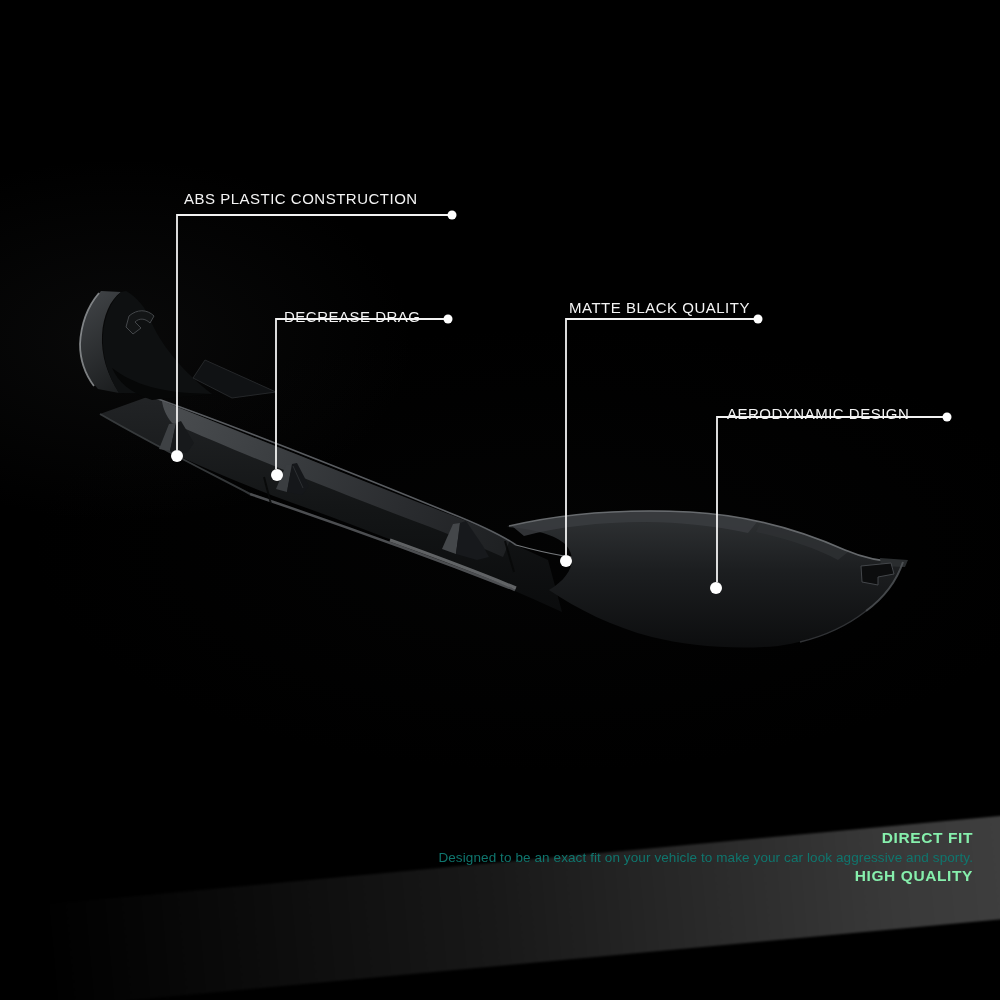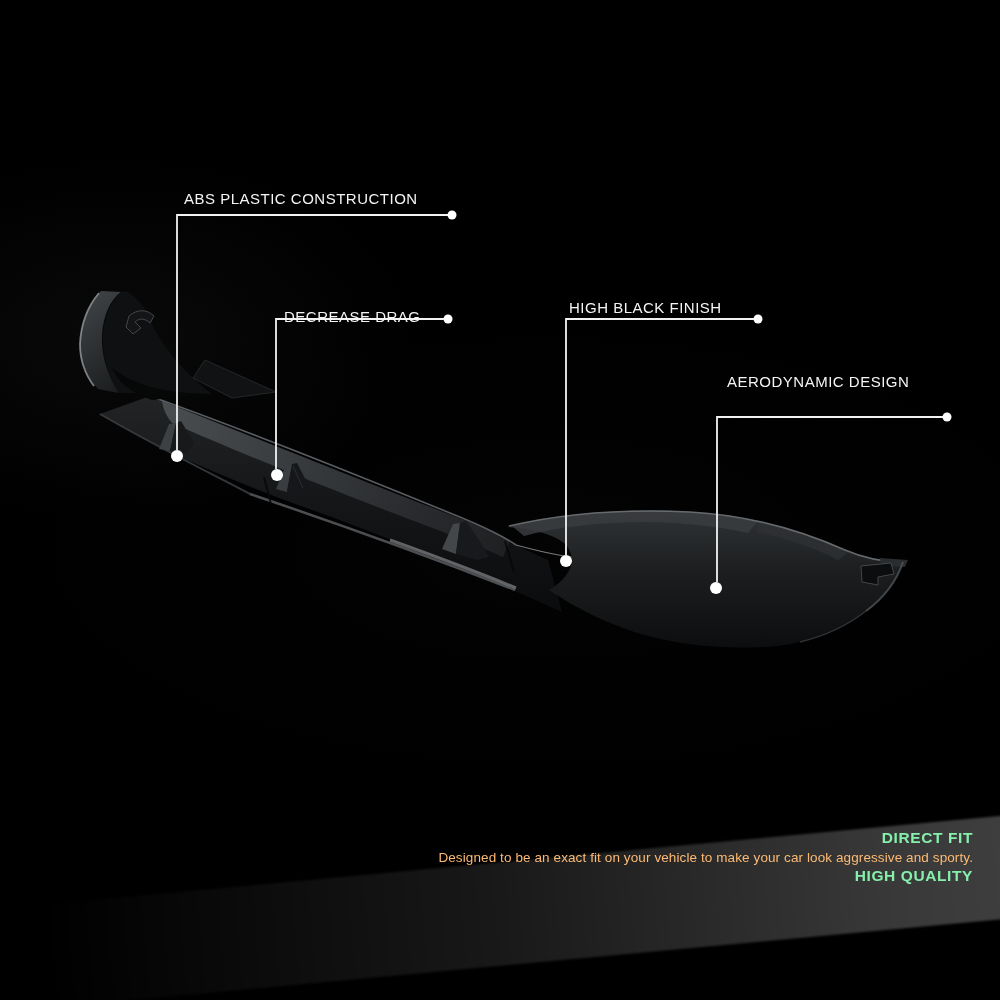--- a/index.html
+++ b/index.html
@@ -24,21 +24,21 @@
     background:linear-gradient(to right, rgba(50,50,50,0) 0%, rgba(54,54,54,0.45) 45%, rgba(62,62,62,0.92) 85%, #404040 100%);
     filter:blur(1px);
   }
   .info-block{
     position:absolute;z-index:4;right:27px;top:829px;width:760px;text-align:right;
   }
   .info-heading{
     color:#86efac;font-size:15.5px;font-weight:700;letter-spacing:0.6px;line-height:1.1;
   }
   .info-body{
-    color:#fdba74;font-size:13.5px;font-weight:400;letter-spacing:0.1px;line-height:1.25;margin-top:4px;
+    color:#0f766e;font-size:13.5px;font-weight:400;letter-spacing:0.1px;line-height:1.25;margin-top:4px;
   }
   .info-section + .info-section{}
 </style>
 </head>
 <body>
 
 <div class="stage">
 
   <div class="vignette"></div>
 
@@ -163,22 +163,22 @@
       <circle cx="277" cy="475" r="6"></circle>
       <circle cx="758" cy="319" r="4.5"></circle>
       <circle cx="566" cy="561" r="6"></circle>
       <circle cx="947" cy="417" r="4.5"></circle>
       <circle cx="716" cy="588" r="6"></circle>
     </g>
   </svg>
 
   <div class="callout-label" style="left:184px;top:190px;">ABS PLASTIC CONSTRUCTION</div>
   <div class="callout-label" style="left:284px;top:308px;">DECREASE DRAG</div>
-  <div class="callout-label" style="left:569px;top:299px;">HIGH BLACK FINISH</div>
-  <div class="callout-label" style="left:727px;top:373px;">AERODYNAMIC DESIGN</div>
+  <div class="callout-label" style="left:569px;top:299px;">MATTE BLACK QUALITY</div>
+  <div class="callout-label" style="left:727px;top:405px;">AERODYNAMIC DESIGN</div>
 
   <div class="info-block">
     <div class="info-section">
       <div class="info-heading">DIRECT FIT</div>
       <div class="info-body">Designed to be an exact fit on your vehicle to make your car look aggressive and sporty.</div>
     </div>
     <div class="info-section">
       <div class="info-heading">HIGH QUALITY</div>
     </div>
   </div>

